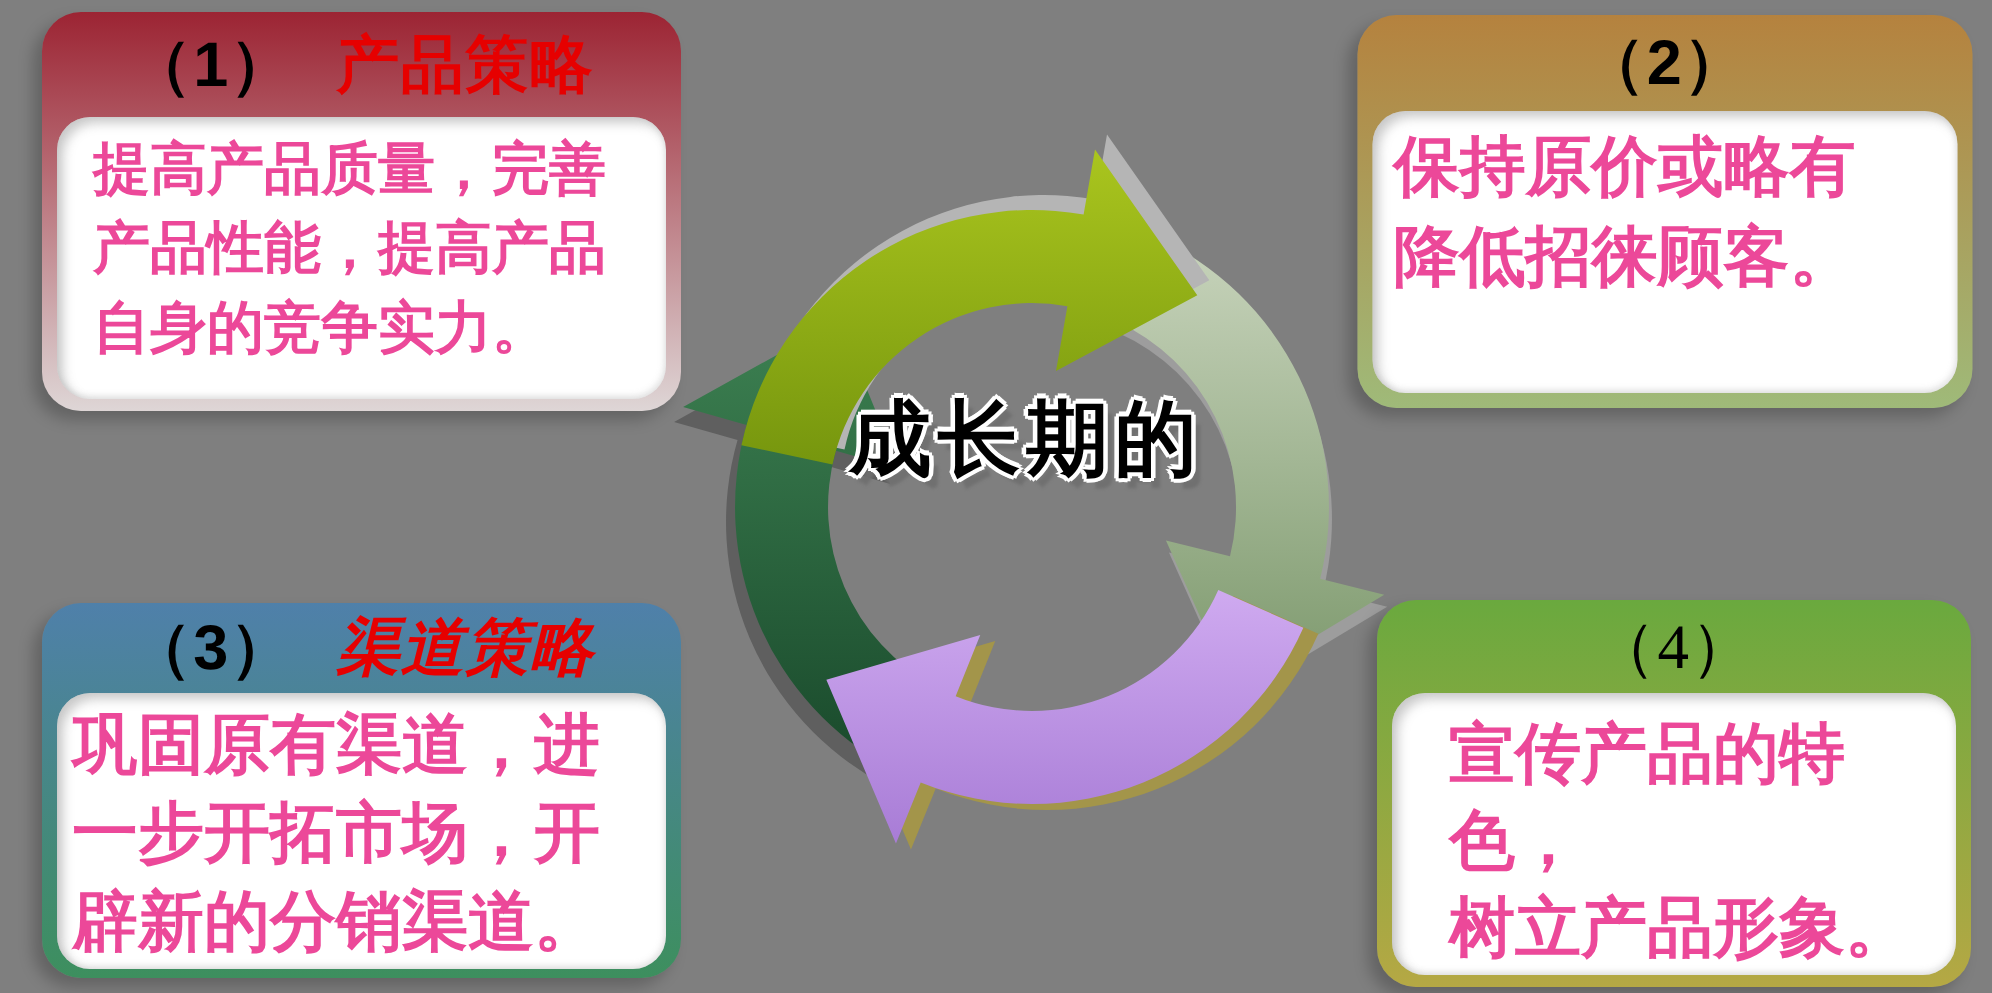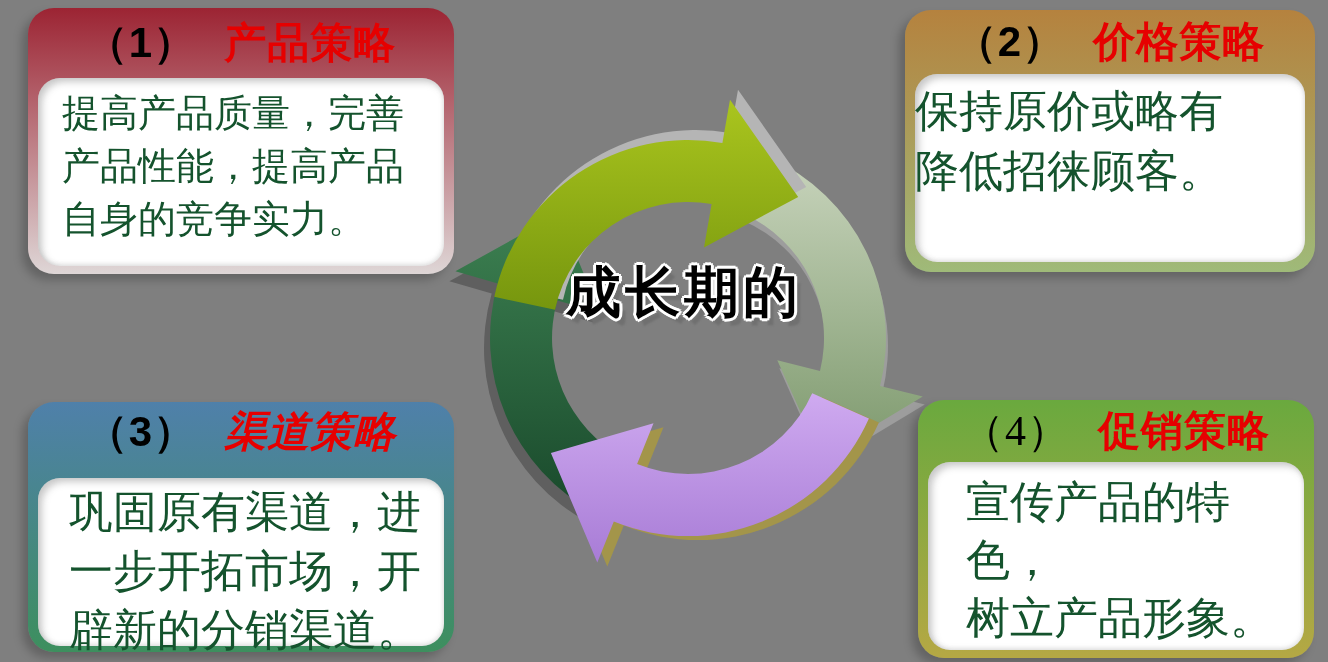--- a/index.html
+++ b/index.html
@@ -20,36 +20,36 @@
     display:flex;align-items:center;justify-content:center;
     font-weight:bold;font-size:42px;letter-spacing:1px;white-space:nowrap;
   }
   .box-number{font-family:"Liberation Sans","DejaVu Sans",sans-serif;font-weight:700;}
   .box-title{margin-left:28px;}
   .box-card{
     position:absolute;left:10px;right:10px;background:#ffffff;border-radius:22px;
     box-shadow:inset 4px 4px 7px rgba(115,115,115,.38), inset -1px -2px 4px rgba(150,150,150,.25);
   }
   .box-body{
-    color:#14532d;white-space:pre-line;font-weight:400;
+    color:#ec4899;white-space:pre-line;font-weight:700;
   }
 
   .b1{left:28px;top:8px;width:426px;height:266px;}
   .b1 .box-header{height:70px;}
   .b1 .box-card{top:70px;bottom:8px;}
   .b1 .box-body{font-size:38px;line-height:53px;padding:9px 8px 0 24px;}
 
   .b2{left:905px;top:10px;width:410px;height:262px;}
   .b2 .box-header{height:64px;}
   .b2 .box-card{top:64px;bottom:10px;}
-  .b2 .box-body{font-size:44px;line-height:60px;padding:8px 4px 0 0;}
+  .b2 .box-body{font-size:44px;line-height:60px;padding:8px 4px 0 14px;}
 
   .b3{left:28px;top:402px;width:426px;height:250px;}
   .b3 .box-header{height:60px;}
-  .b3 .box-card{top:76px;bottom:6px;text-align:center;}
+  .b3 .box-card{top:60px;bottom:6px;}
   .b3 .box-body{font-size:44px;line-height:59px;padding:5px 2px 0 10px;}
 
   .b4{left:918px;top:400px;width:396px;height:258px;}
   .b4 .box-header{height:62px;}
   .b4 .box-card{top:62px;bottom:8px;}
   .b4 .box-body{font-size:44px;line-height:58px;padding:12px 6px 0 22px;margin-left:16px;}
   .b4 .box-number{font-family:"Liberation Serif","DejaVu Serif",serif;font-weight:400;}
 
   
   #center-title{
@@ -112,21 +112,20 @@
     <div class="box-card">
       <div class="box-body">提高产品质量，完善
 产品性能，提高产品
 自身的竞争实力。</div>
     </div>
   </div>
 
   <div class="strategy-box b2" style="background: linear-gradient(rgb(181, 130, 62), rgb(159, 186, 121));">
     <div class="box-header">
       <span class="box-number" style="color: rgb(0, 0, 0);">（2）</span>
-      <span class="box-title" style="color: rgb(230, 0, 0);">价格策略</span>
     </div>
     <div class="box-card">
       <div class="box-body">保持原价或略有
 降低招徕顾客。</div>
     </div>
   </div>
 
   <div class="strategy-box b3" style="background: linear-gradient(rgb(79, 128, 170), rgb(61, 143, 94));">
     <div class="box-header">
       <span class="box-number" style="color: rgb(0, 0, 0);">（3）</span>
@@ -135,21 +134,20 @@
     <div class="box-card">
       <div class="box-body">巩固原有渠道，进
 一步开拓市场，开
 辟新的分销渠道。</div>
     </div>
   </div>
 
   <div class="strategy-box b4" style="background: linear-gradient(rgb(106, 169, 62), rgb(181, 168, 68));">
     <div class="box-header">
       <span class="box-number" style="color: rgb(0, 0, 0);">（4）</span>
-      <span class="box-title" style="color: rgb(230, 0, 0);">促销策略</span>
     </div>
     <div class="box-card">
       <div class="box-body">宣传产品的特色，
 树立产品形象。</div>
     </div>
   </div>
 
 </div>
 
 </body></html>

